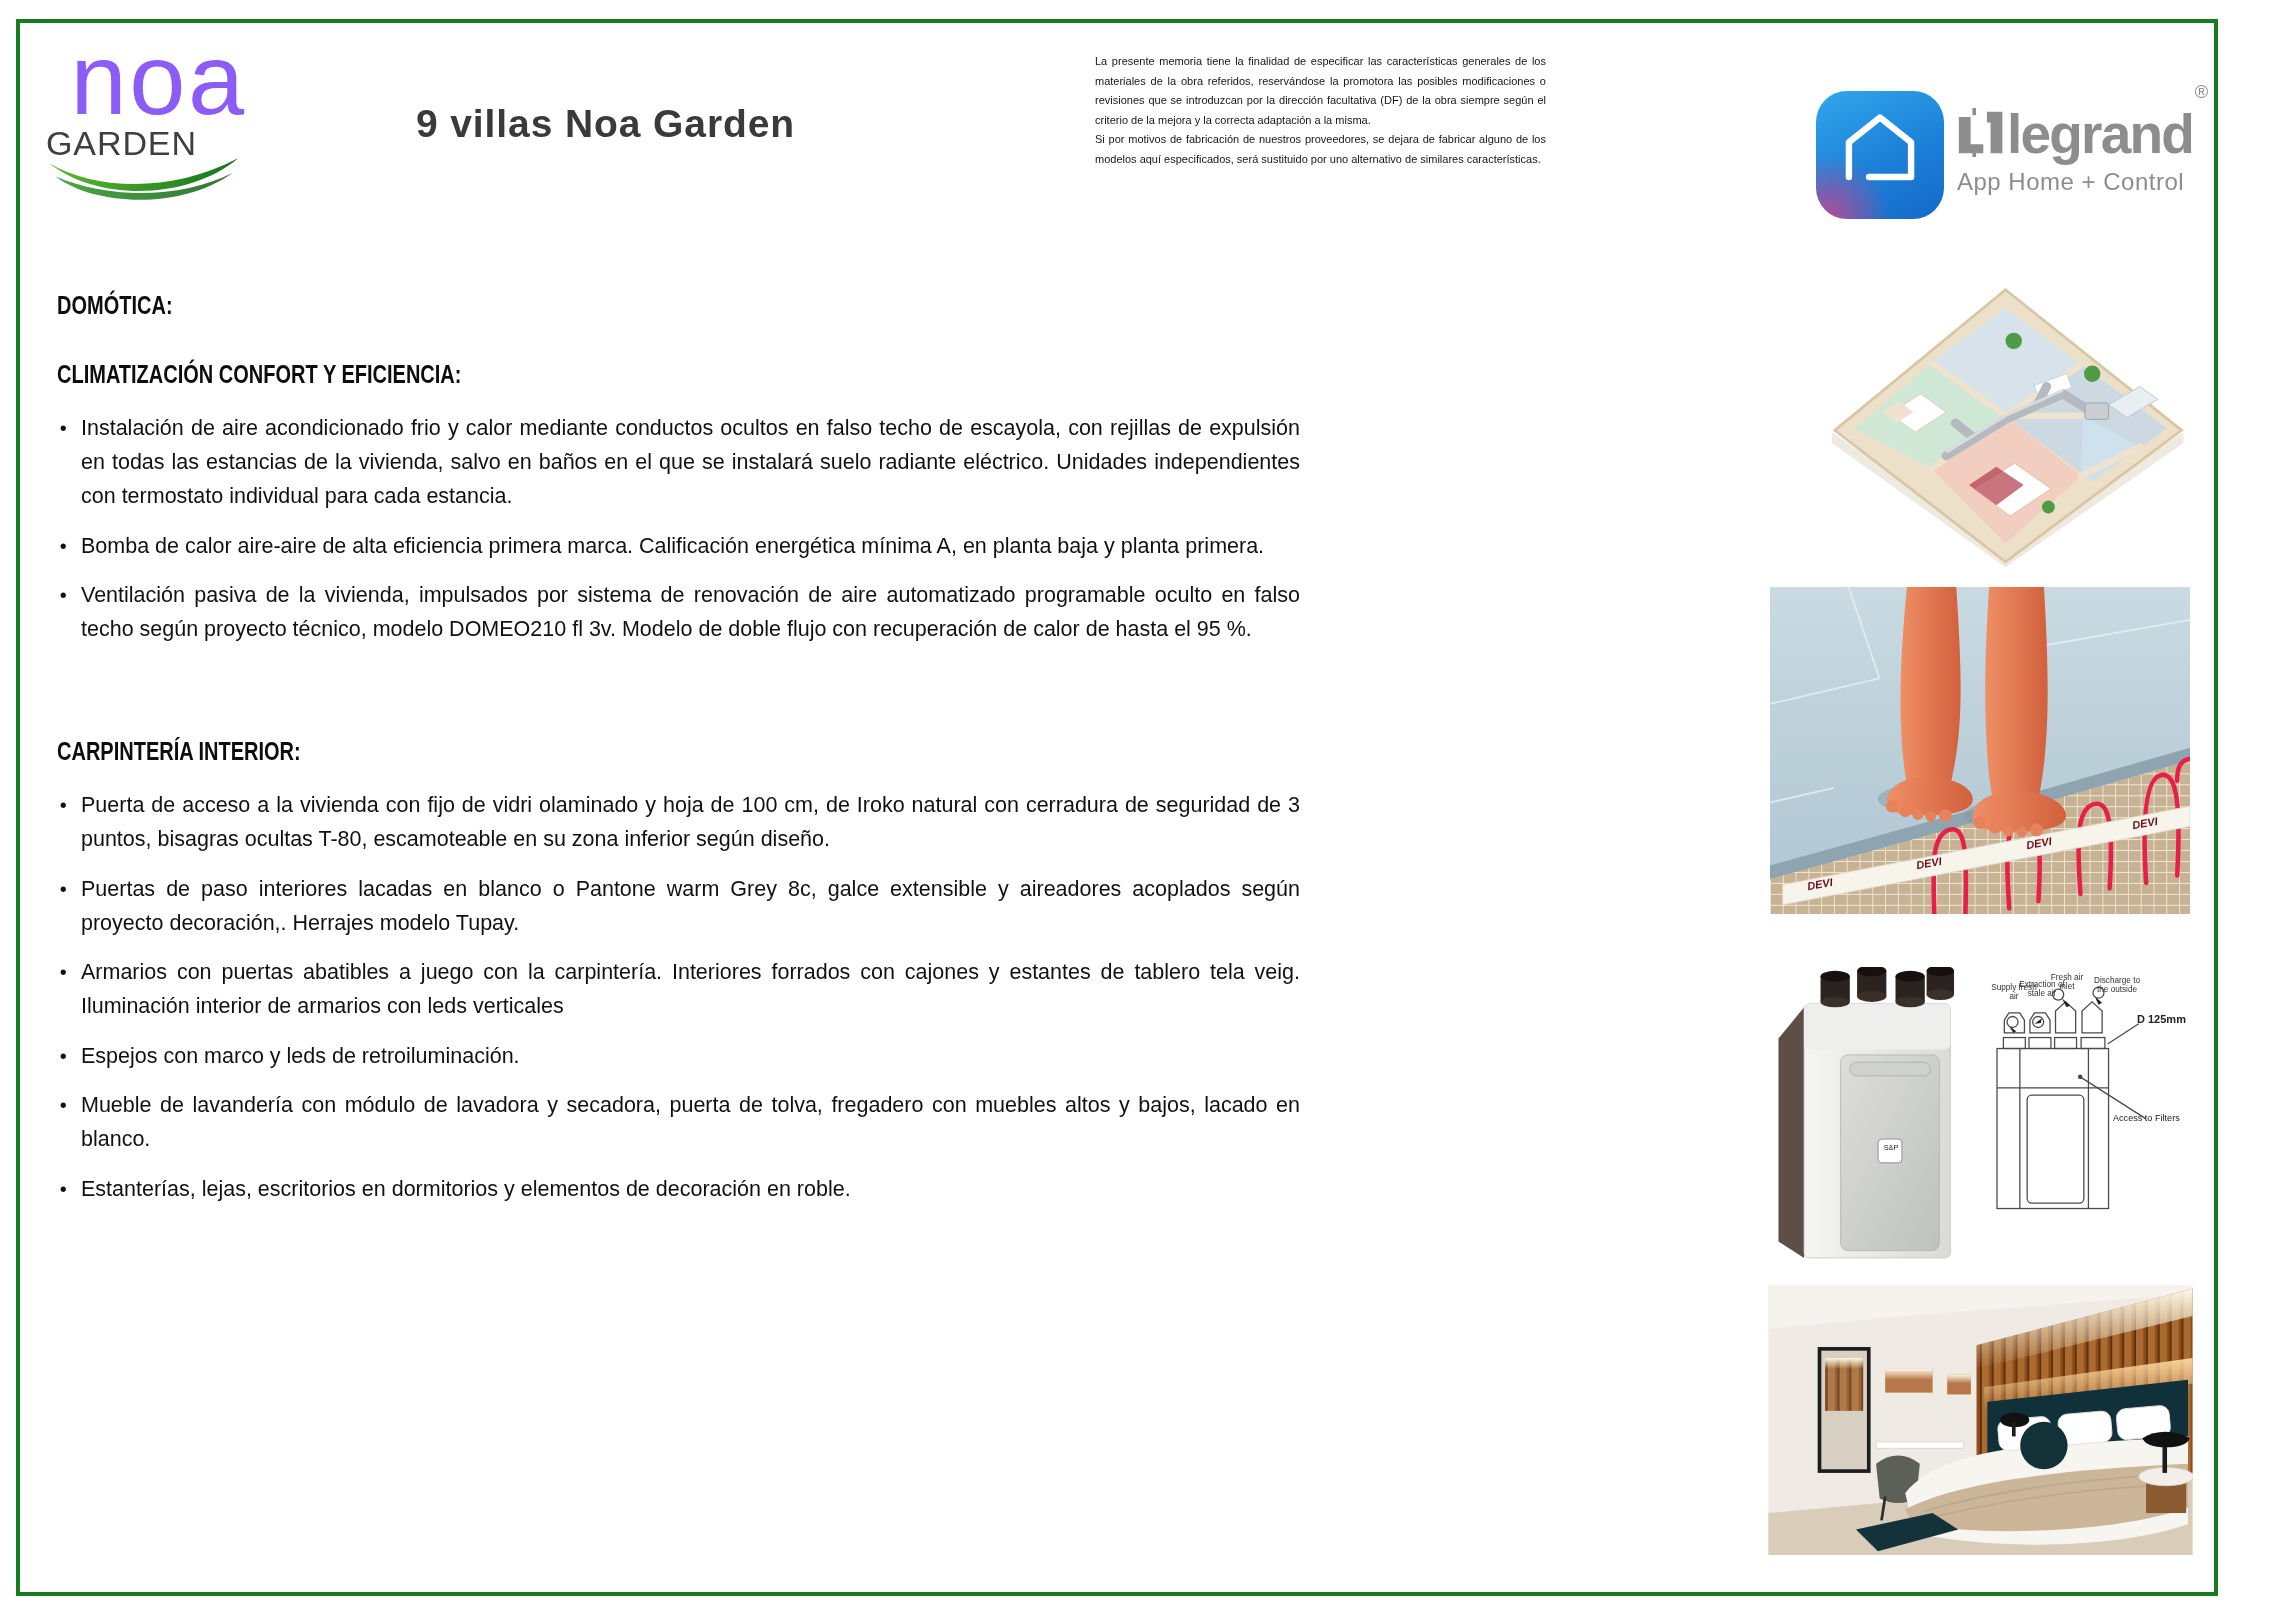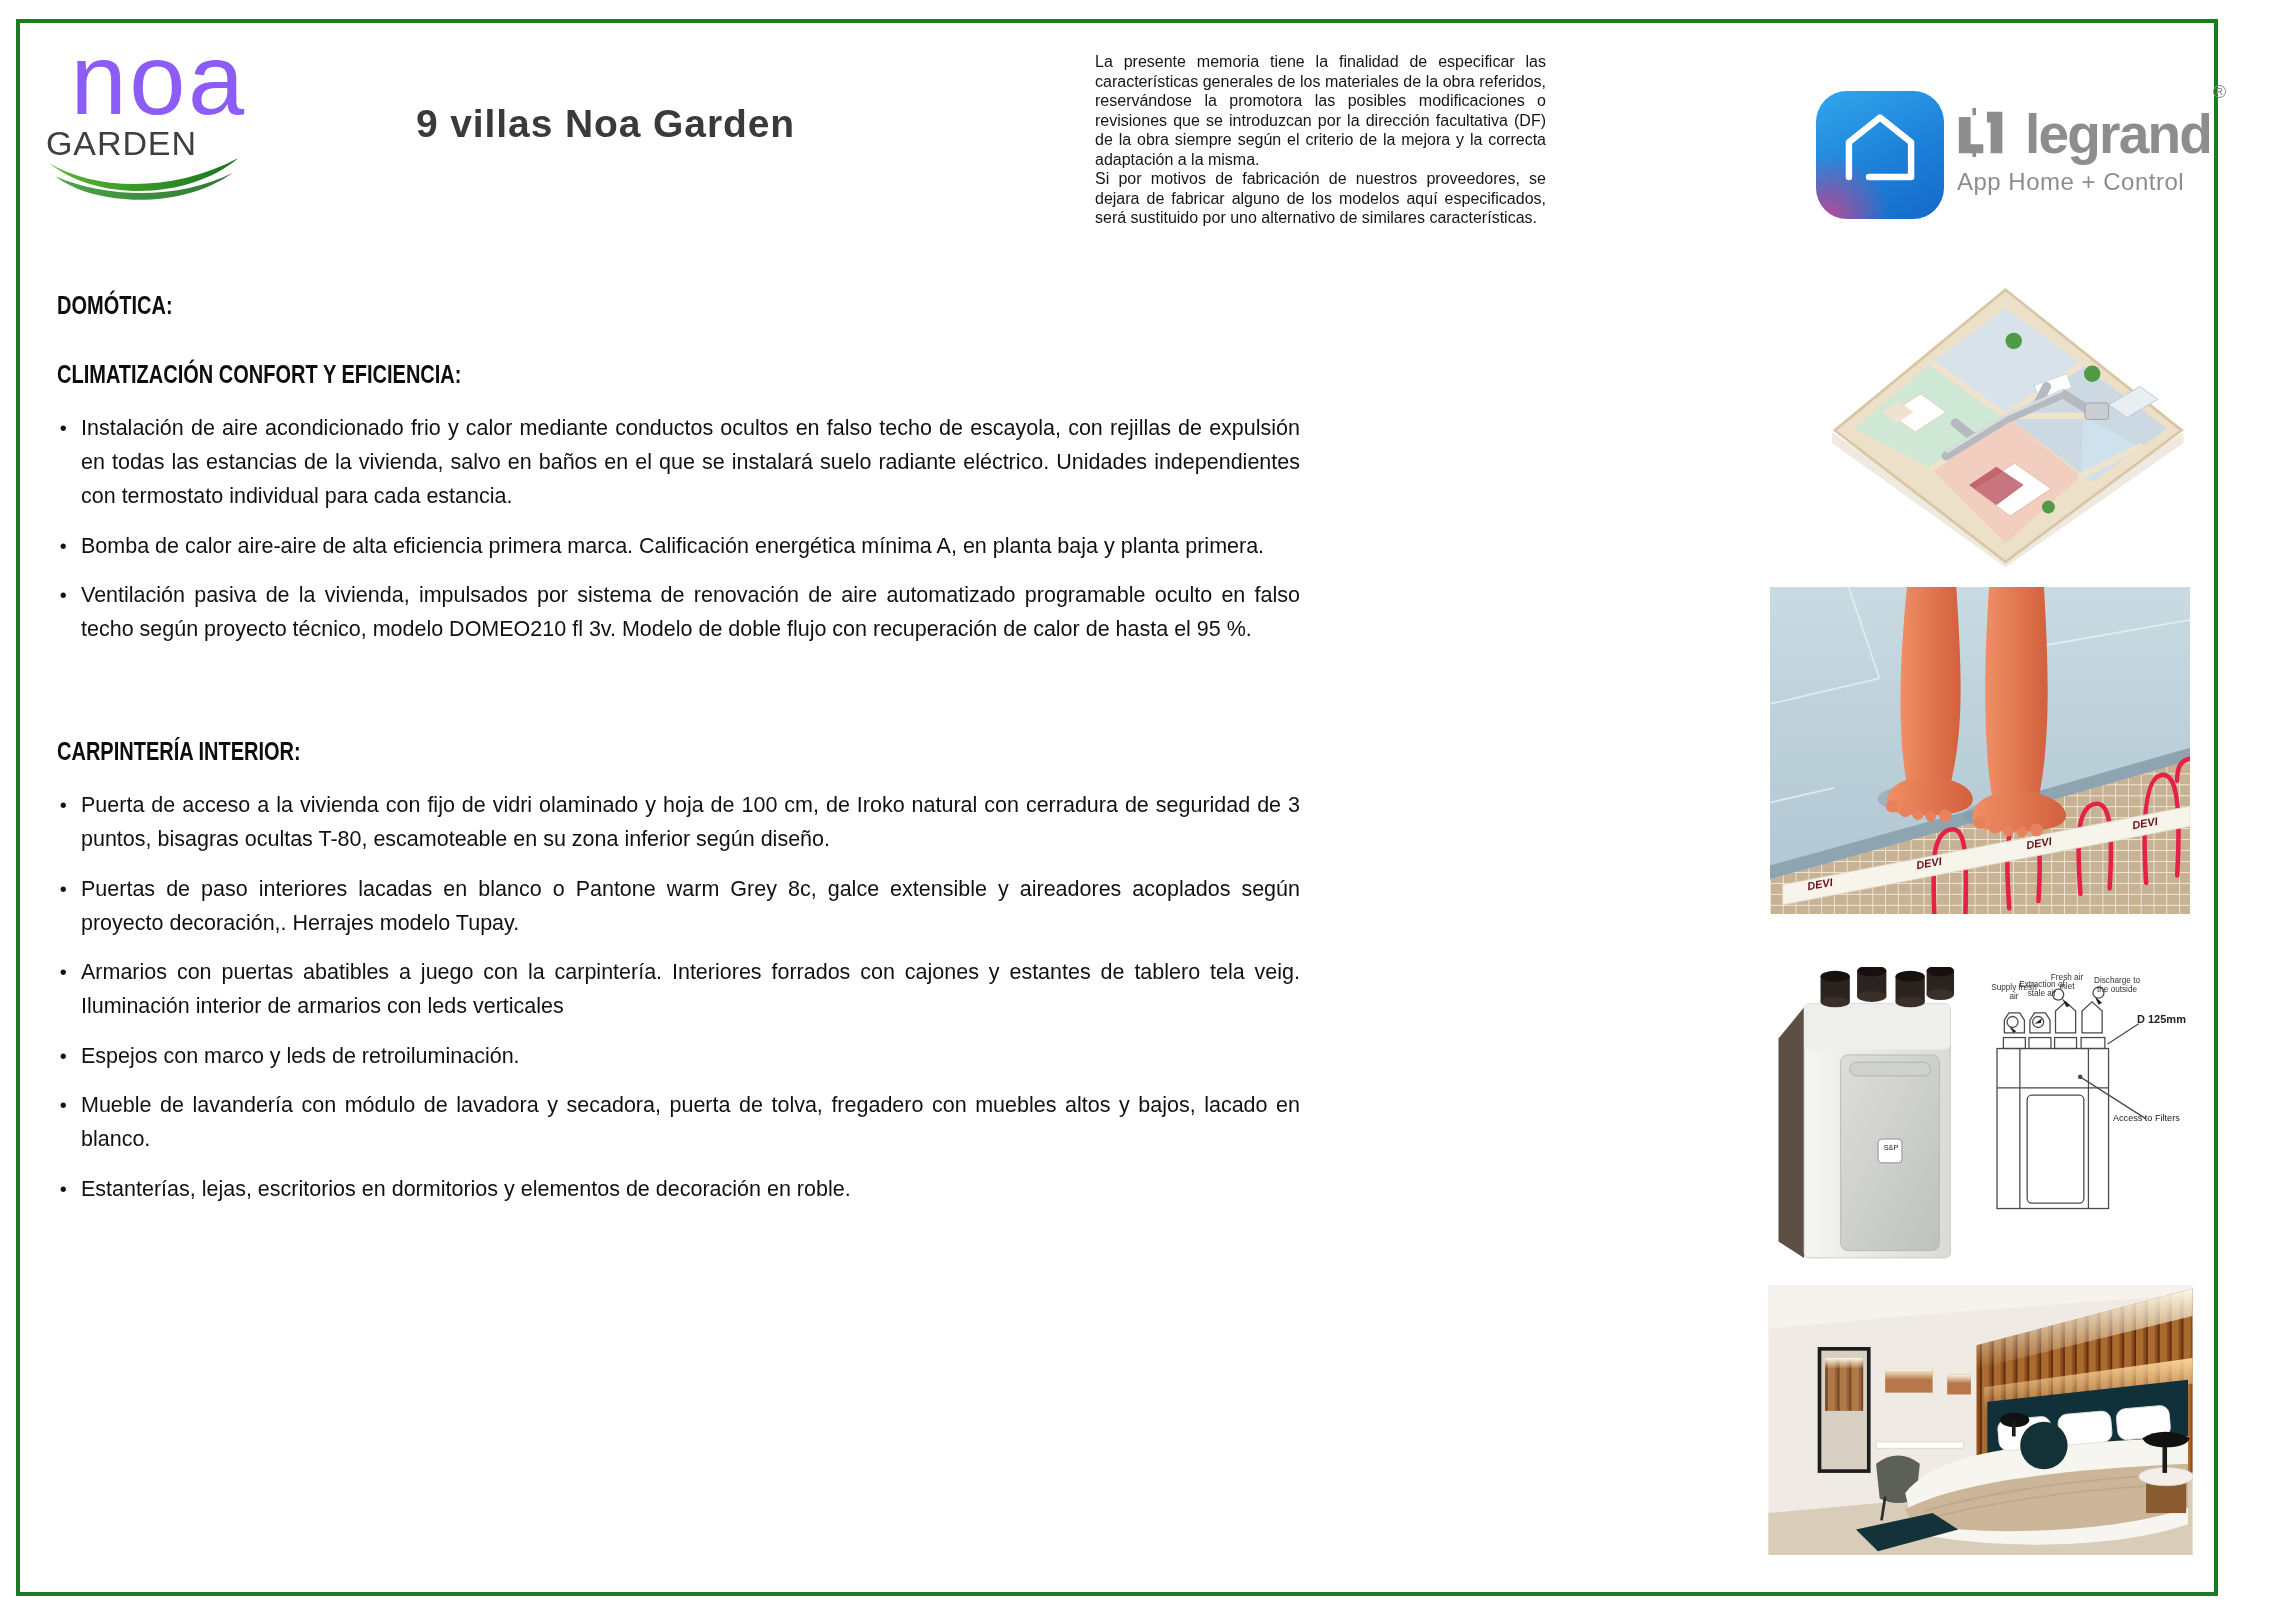--- a/index.html
+++ b/index.html
@@ -12,30 +12,30 @@
   
   .logo{position:absolute;left:46px;top:35px;width:201px;}
   .logo-noa{font-size:101px;line-height:.88;letter-spacing:2.7px;color:#8b5cf6;font-weight:400;text-align:right;}
   .logo-garden{font-size:34px;line-height:1;letter-spacing:0.9px;color:#3f3f3f;font-weight:400;margin-top:1.8px;}
   .logo-swoosh{margin-top:-3.7px;}
 
   .doc-title{position:absolute;left:304px;top:102px;width:603px;text-align:center;
              font-size:39px;font-weight:bold;color:#3a3a3a;letter-spacing:0.9px;}
 
   .disclaimer{position:absolute;left:1095px;top:52px;width:451px;
-              font-size:16px;line-height:19.5px;text-align:justify;color:#151515;}
+              font-size:11px;line-height:19.5px;text-align:justify;color:#151515;}
 
   .legrand-app{position:absolute;left:1816px;top:91px;width:128px;height:128px;border-radius:31px;
     background:
       radial-gradient(circle at 10% 98%, rgba(186,74,150,.95) 0, rgba(186,74,150,0) 36%),
       linear-gradient(155deg,#31a7ec 0%,#1c80d8 55%,#1569c9 100%);
     display:flex;align-items:center;justify-content:center;}
   .legrand-block{position:absolute;left:1957px;top:106px;width:302px;}
   .legrand-row{display:flex;align-items:flex-end;}
-  .legrand-word{font-size:55px;font-weight:bold;color:#8d8d8d;letter-spacing:-1.8px;line-height:.9;margin-left:19px;}
+  .legrand-word{font-size:55px;font-weight:bold;color:#8d8d8d;letter-spacing:-1.8px;line-height:.9;margin-left:1px;}
   .legrand-reg{font-size:18.3px;color:#8d8d8d;vertical-align:top;position:relative;top:-25.6px;left:1.8px;font-weight:normal;}
   .legrand-tagline{font-size:24px;color:#8d8d8d;margin-top:9.1px;letter-spacing:0.5px;}
 
   
   .content{position:absolute;left:57px;top:291px;width:1243px;}
   .content h2{font-size:25px;font-weight:bold;color:#0d0d0d;margin:0 0 22px 0;
               transform:scaleX(.8);transform-origin:0 50%;letter-spacing:0;}
   .sec-clima{margin-top:40px;}
   .sec-carp{margin-top:91px;}
   .content ul{list-style:none;margin:0;padding:0;}

